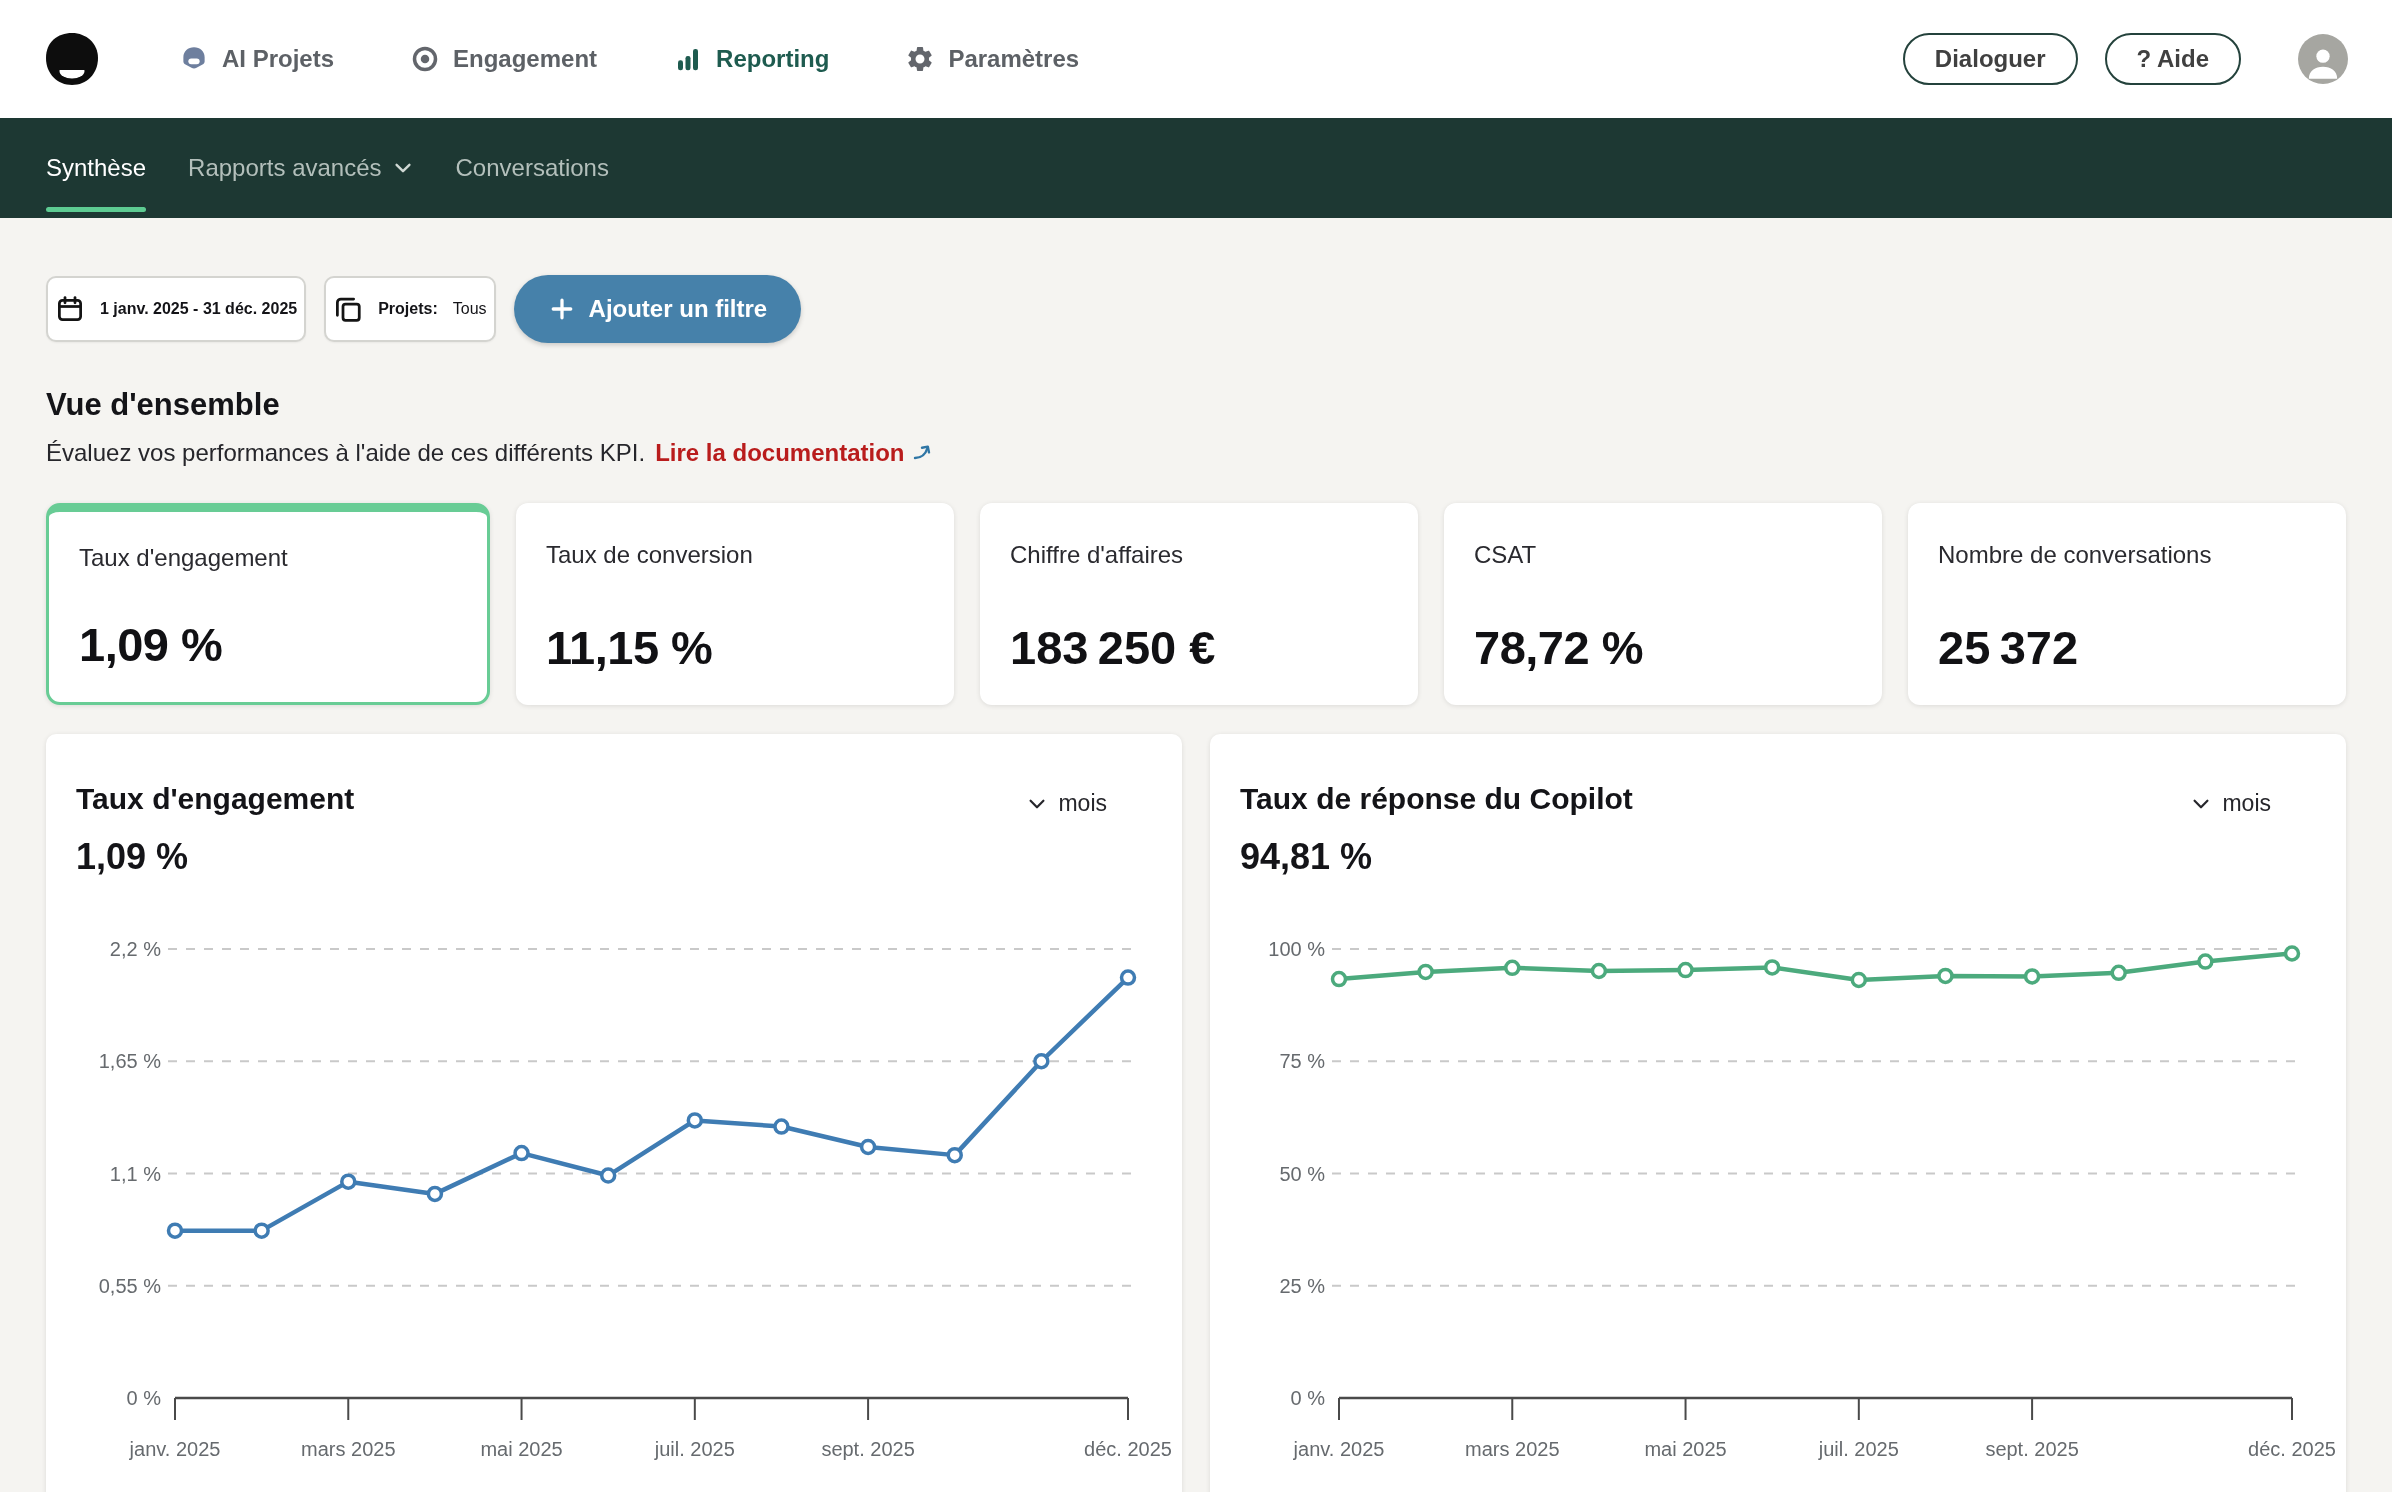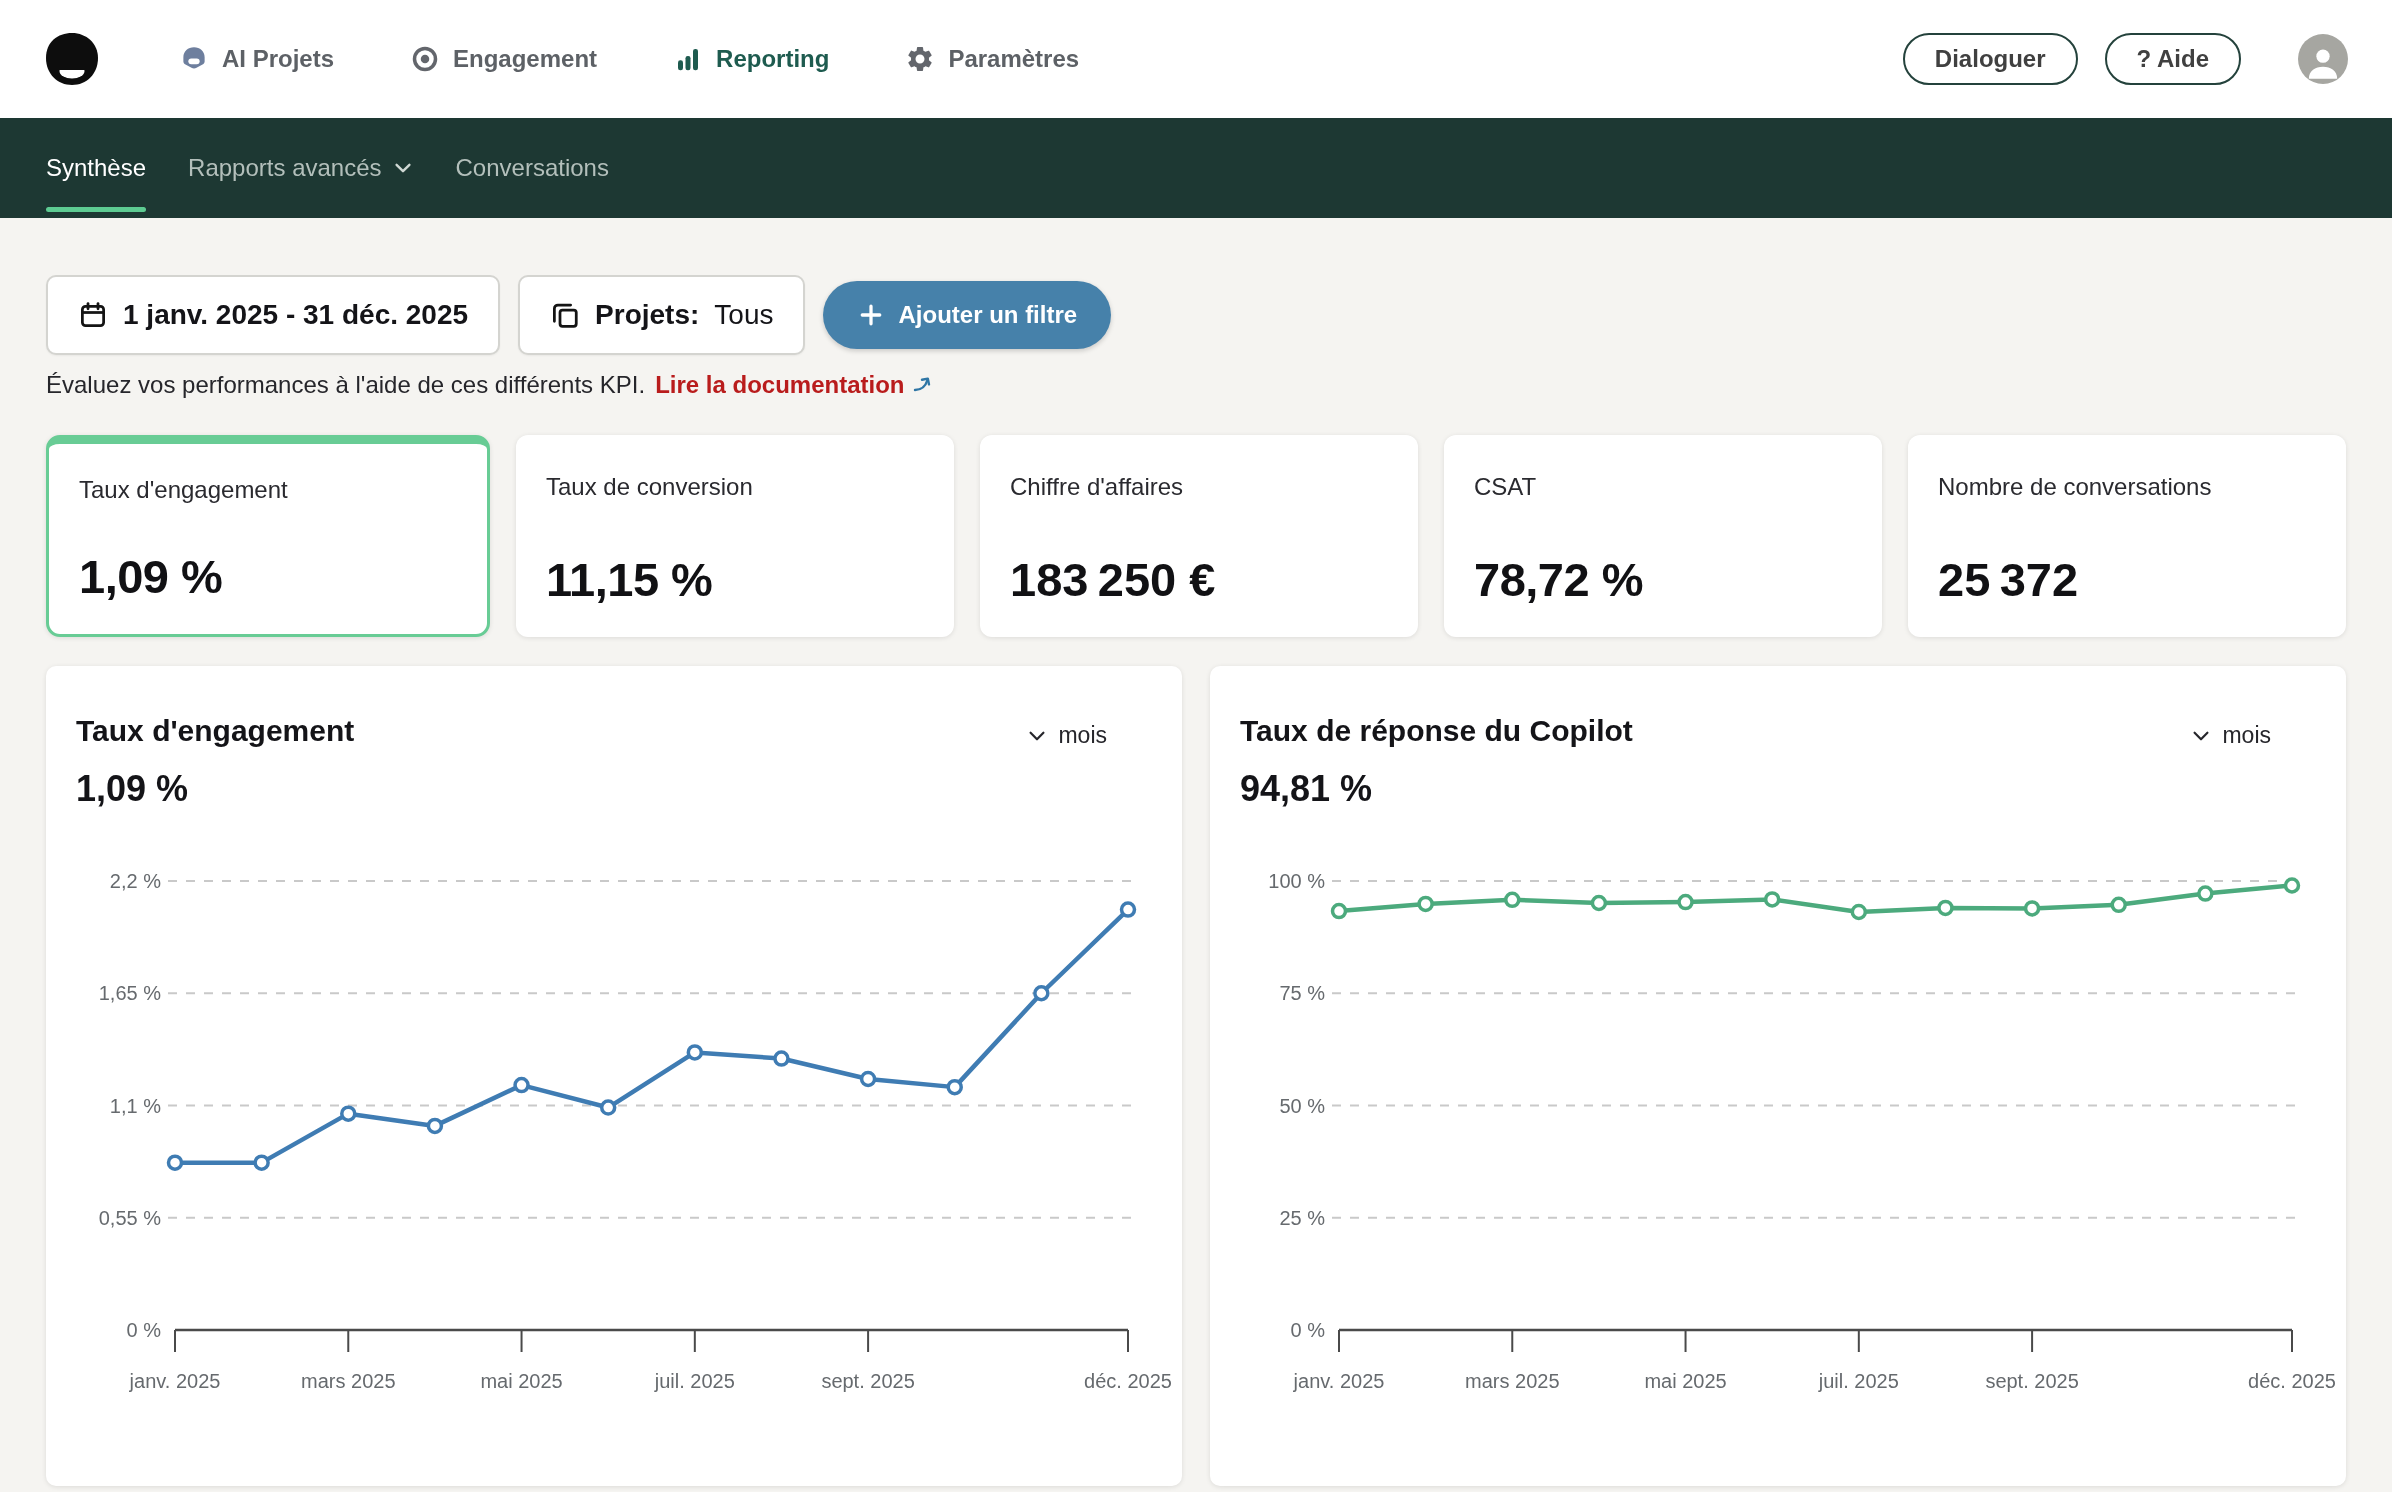--- a/index.html
+++ b/index.html
@@ -25,22 +25,22 @@
   .tab { position:relative; height:100%; display:flex; align-items:center; gap:10px;
          font-size:24px; color:#b3bfbb; cursor:pointer; }
   .tab.active { color:#ffffff; }
   .tab.active::after { content:''; position:absolute; left:0; right:0; bottom:6px; height:5px;
                        background:#5dcb92; border-radius:3px; }
   .tab svg { width:22px; height:22px; }
 
   
   .content { padding:0 46px; }
   .filter-row { display:flex; gap:18px; margin-top:57px; align-items:center; }
-  .filter-btn { background:#fff; border:2px solid #d4d4d0; border-radius:10px; height:80px; padding:0 30px;
-                display:flex; align-items:center; gap:15px; font-size:28px; font-weight:700; color:#141418;
+  .filter-btn { background:#fff; border:2px solid #d4d4d0; border-radius:10px; height:66px; padding:0 7px;
+                display:flex; align-items:center; gap:15px; font-size:16px; font-weight:700; color:#141418;
                 box-shadow:0 1px 2px rgba(0,0,0,.05); cursor:pointer; }
   .filter-btn svg { width:30px; height:30px; }
   .filter-btn .normal { font-weight:400; }
   .add-filter { background:#4681aa; border:none; color:#fff; border-radius:34px; height:68px; padding:0 34px;
                 font-size:24px; font-weight:700; display:flex; align-items:center; gap:13px;
                 box-shadow:0 2px 5px rgba(0,0,0,.18); cursor:pointer; font-family:inherit; }
   .add-filter svg { width:28px; height:28px; }
 
   .overview-title { margin-top:44px; font-size:31px; font-weight:700; color:#141418; }
   .overview-sub { margin-top:16px; font-size:24px; color:#26262b; display:flex; align-items:center; gap:10px; }
@@ -160,20 +160,21 @@
     </button>
 
     <button class="add-filter">
       <svg viewBox="0 0 24 24">
         <path d="M12 4.5v15M4.5 12h15" stroke="#ffffff" stroke-width="2.8" stroke-linecap="round"></path>
       </svg>
       <span>Ajouter un filtre</span>
     </button>
   </div>
 
+  <h1 class="overview-title">Vue d'ensemble</h1>
 
   <div class="overview-sub">
     <span>Évaluez vos performances à l'aide de ces différents KPI.</span>
     <a class="doc-link">
       <span>Lire la documentation</span>
       <svg viewBox="0 0 24 24">
         <path d="M4 17c6.5 0 10.5-3.5 12.5-10" fill="none" stroke="#2f76a5" stroke-width="2.4" stroke-linecap="round"></path>
         <path d="M11 6.8L16.8 5.6 18 11.4" fill="none" stroke="#2f76a5" stroke-width="2.4" stroke-linecap="round" stroke-linejoin="round"></path>
       </svg>
     </a>

